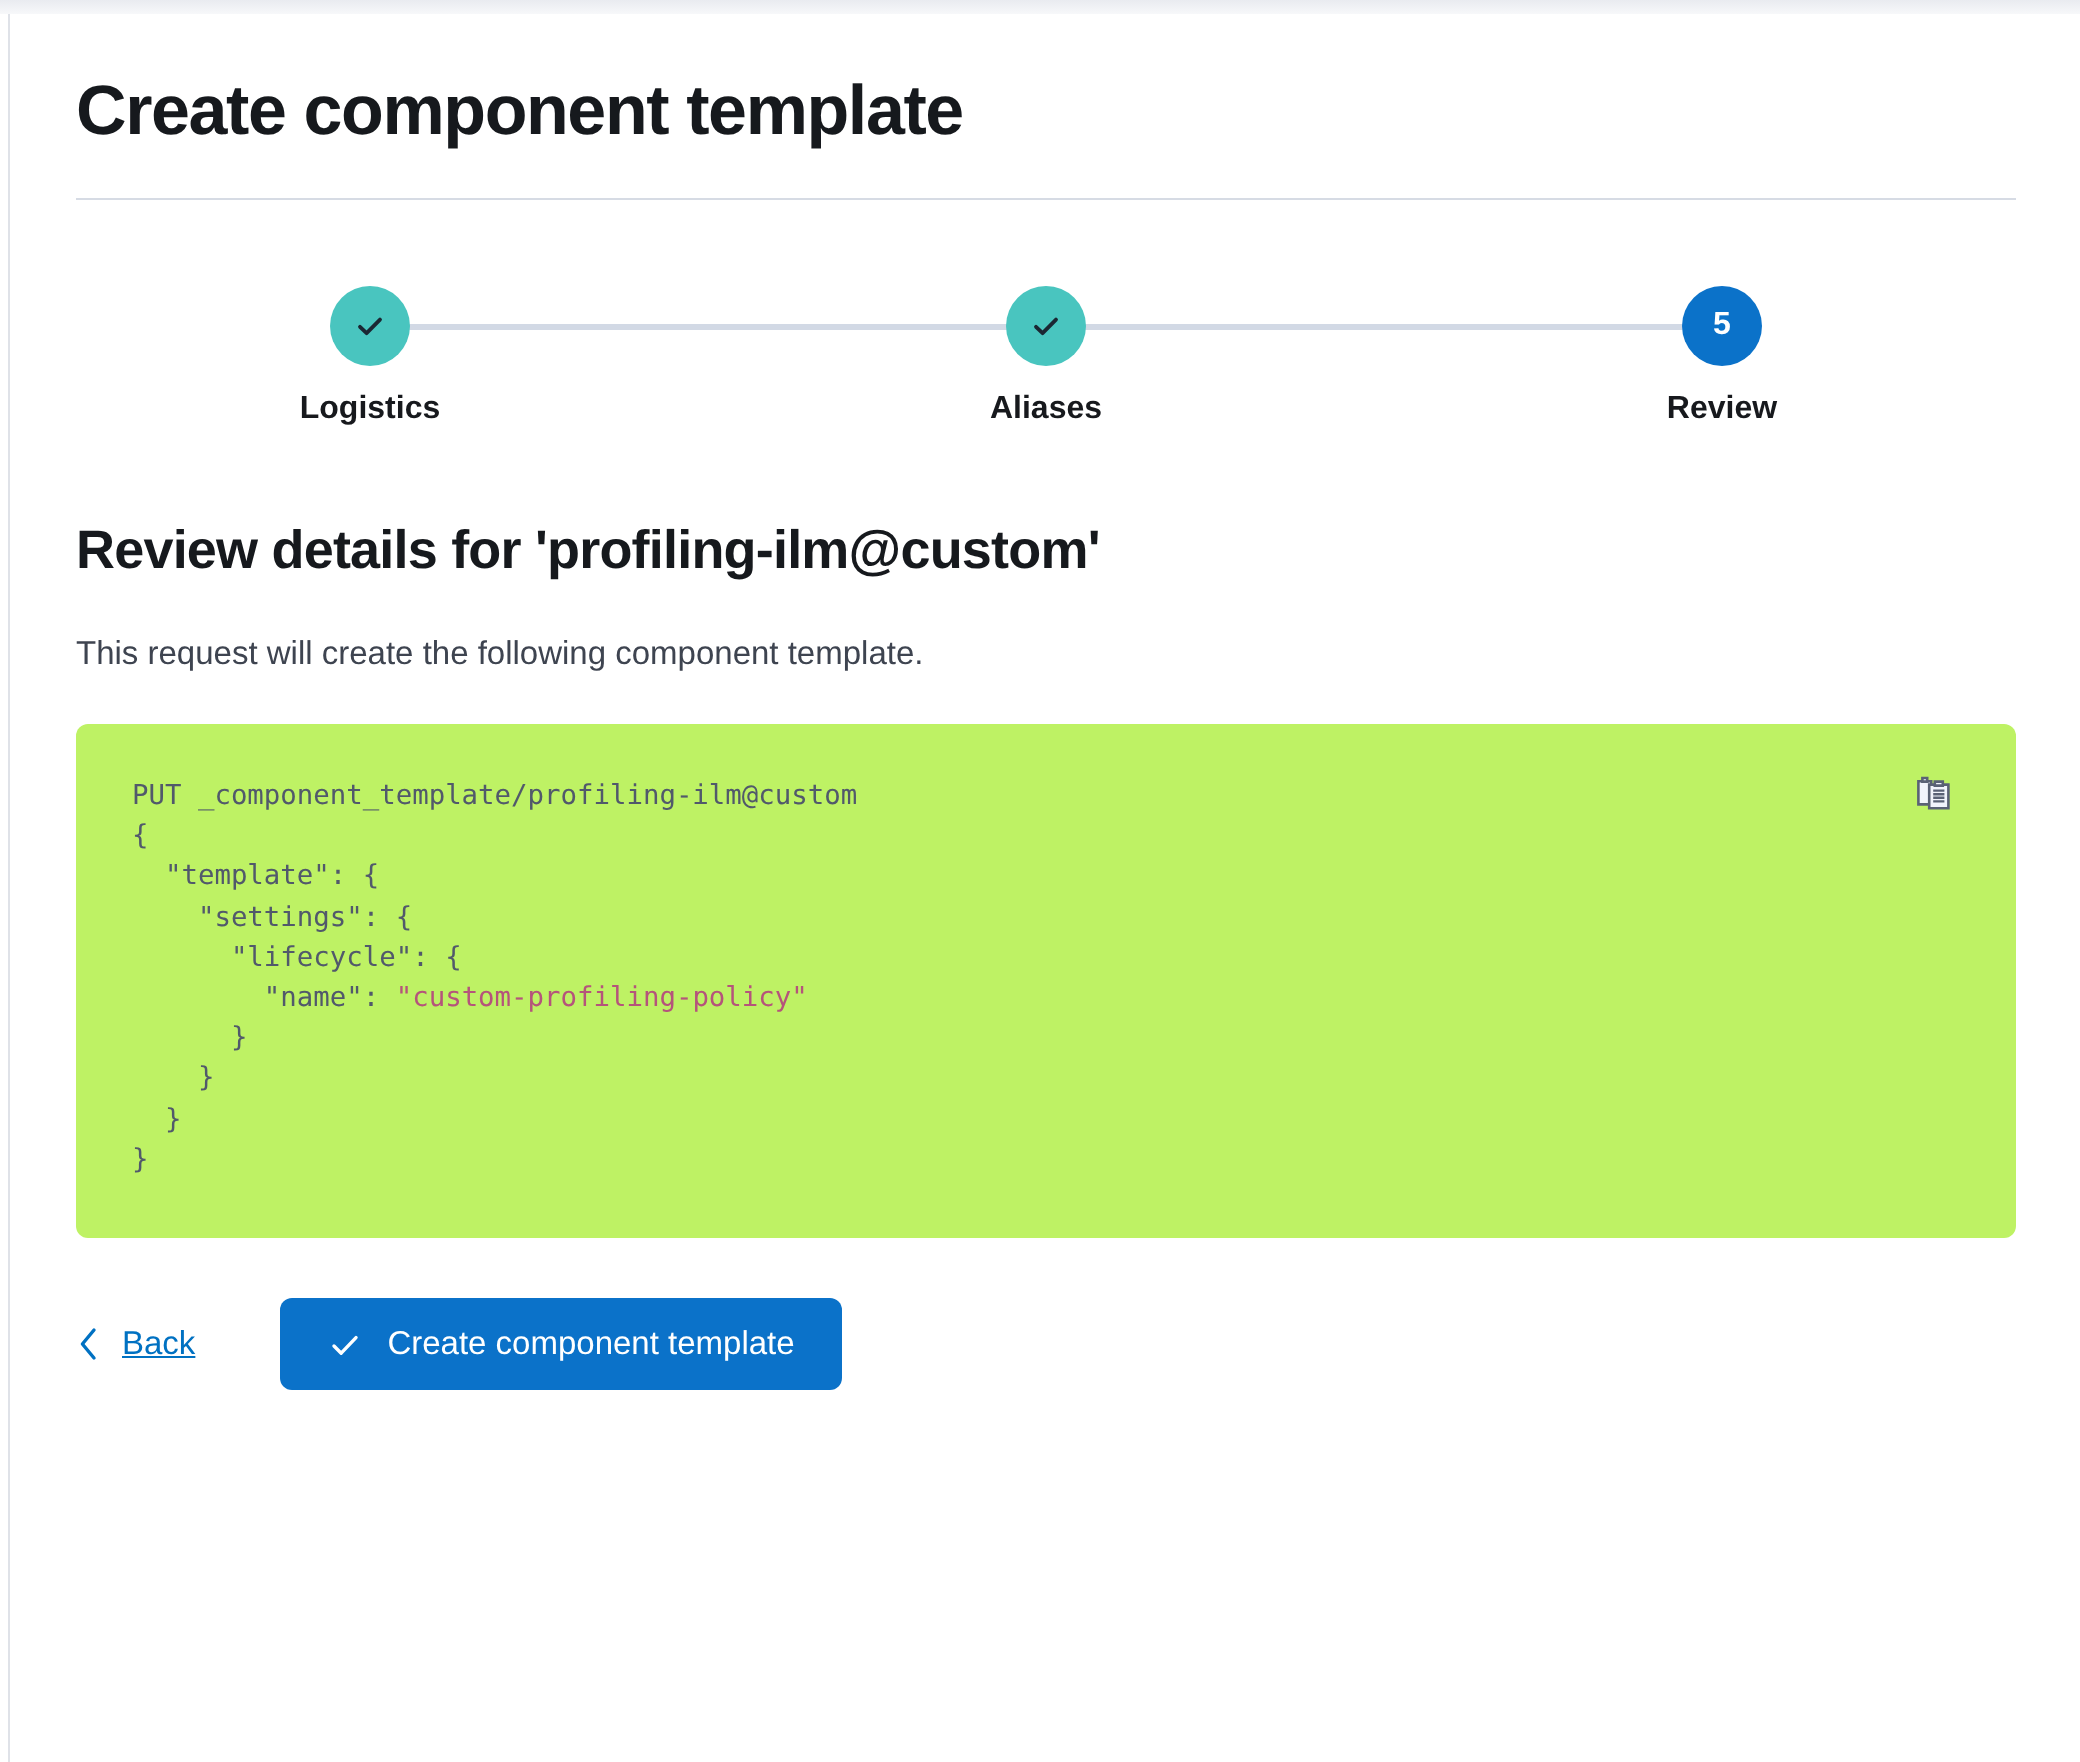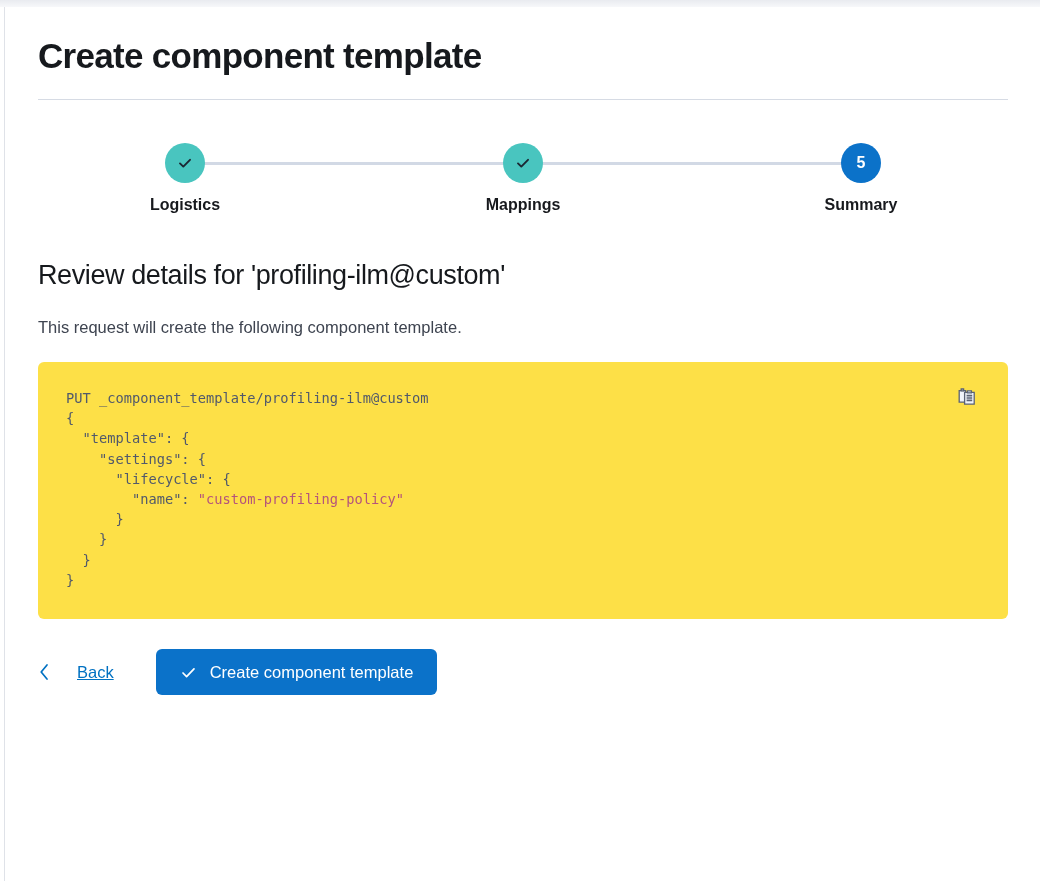--- a/index.html
+++ b/index.html
@@ -92,21 +92,21 @@
     top: 19px;
     left: 65px;
     right: 65px;
     height: 3px;
     background: #d2d9e5;
   }
 
   
   .section-title {
     font-size: 27px;
-    font-weight: normal;
+    font-weight: bold;
     letter-spacing: -0.4px;
     color: #16191d;
     margin: 46px 0 16px 0;
   }
 
   .tabs {
     display: flex;
     gap: 24px;
     margin-top: 26px;
     border-bottom: 1px solid #d6dbe4;
@@ -128,21 +128,21 @@
   .lead {
     font-size: 16.5px;
     color: #3e4450;
     margin-top: 27px;
   }
 
   
   .code-panel {
     position: relative;
     margin-top: 25px;
-    background: #fde047;
+    background: #bef264;
     border-radius: 6px;
     height: 257px;
     padding: 26px 28px;
   }
   .code-panel pre {
     margin: 0;
     font-family: "DejaVu Sans Mono", "Liberation Mono", monospace;
     font-size: 13.7px;
     line-height: 20.2px;
     color: #51596b;
@@ -165,21 +165,21 @@
   
   .actions {
     display: flex;
     align-items: center;
     gap: 42px;
     margin-top: 30px;
   }
   .back-link {
     display: flex;
     align-items: center;
-    gap: 26px;
+    gap: 10px;
     color: #0071c2;
     font-size: 16.5px;
     cursor: pointer;
     user-select: none;
     text-decoration: underline;
   }
   .back-link .chev { display: block; width: 13px; height: 18px; }
   .primary-btn {
     display: flex;
     align-items: center;
@@ -213,35 +213,35 @@
     <div class="step">
       <div class="step-circle done">
         <svg class="chk" viewBox="0 0 16 16" fill="none" stroke="#1b2733" stroke-width="1.9" stroke-linecap="round" stroke-linejoin="round">
           <path d="M3 8.4 L6.3 11.6 L13 4.8"></path>
         </svg>
       </div>
       <div class="step-label">Logistics</div>
     </div>
 
 
+
     <div class="step">
       <div class="step-circle done">
         <svg class="chk" viewBox="0 0 16 16" fill="none" stroke="#1b2733" stroke-width="1.9" stroke-linecap="round" stroke-linejoin="round">
           <path d="M3 8.4 L6.3 11.6 L13 4.8"></path>
         </svg>
       </div>
-      <div class="step-label">Mappings</div>
-    </div>
-
+      <div class="step-label">Aliases</div>
+    </div>
 
     <div class="step">
       <div class="step-circle current">
         <span>5</span>
       </div>
-      <div class="step-label">Summary</div>
+      <div class="step-label">Review</div>
     </div>
   </div>
 
   <h2 class="section-title">Review details for 'profiling-ilm@custom'</h2>
 
 
   <p class="lead">This request will create the following component template.</p>
 
   <div class="code-panel">
     <pre><span>PUT _component_template/profiling-ilm@custom</span>

